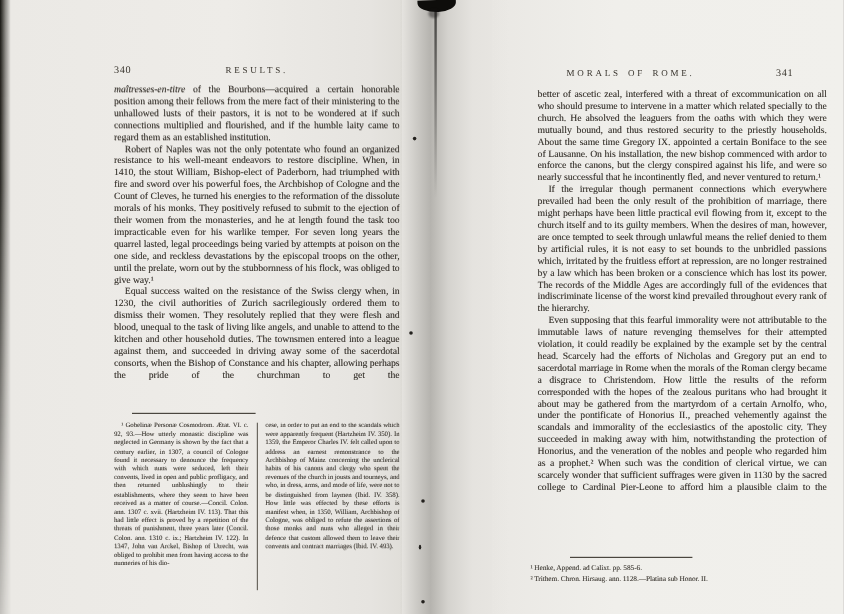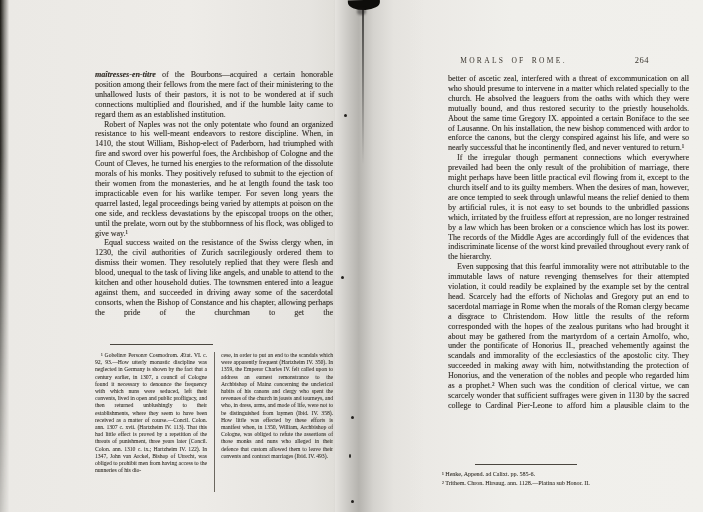--- a/index.html
+++ b/index.html
@@ -35,21 +35,21 @@
   .pg-head{position:absolute;height:12px;color:#3a362f;}
   .pg-num{font-size:8.5px;letter-spacing:0.5px;}
   .running{font-size:7.5px;letter-spacing:2.3px;word-spacing:2px;}
 
   .body-block{position:absolute;overflow:hidden;color:#37332d;
     font-size:8px;line-height:9.9px;text-align:justify;
     text-shadow:0.2px 0.2px 0.3px rgba(58,52,46,0.45);}
   .body-block p{margin:0;text-indent:9px;}
   .body-block p.noindent{text-indent:0;}
   .body-block p.cont{text-align-last:justify;}
-  .it{font-style:italic;font-weight:bold;}
+  .it{font-style:italic;}
 
   .fn-rule{position:absolute;height:1px;background:#4a463f;}
   .fn-cols{position:absolute;display:flex;overflow:hidden;color:#3b3731;
     font-size:5.6px;line-height:7.2px;text-align:justify;
     text-shadow:0.2px 0.2px 0.3px rgba(58,52,46,0.4);}
   .fn-col{width:112px;overflow:hidden;}
   .fn-col.first{text-indent:6px;}
   .fn-divider{width:1px;background:#6b675f;margin:0 6px 0 7px;}
   .fn-lines{position:absolute;color:#3b3731;font-size:6px;line-height:9px;
     text-shadow:0.2px 0.2px 0.3px rgba(58,52,46,0.4);}
@@ -67,38 +67,42 @@
   <div class="edge-strip"></div>
   <div class="notch"></div>
   <div class="notch-tail"></div>
 
   <div class="speck" style="left:344px;top:114px;"></div>
   <div class="speck" style="left:341px;top:276px;"></div>
   <div class="speck" style="left:351px;top:416px;"></div>
   <div class="speck" style="left:349px;top:454px;width:2px;height:4px;"></div>
   <div class="speck" style="left:351px;top:500px;"></div>
 
+  <div class="pg-head" style="left:95px;top:53px;width:238px;">
+    <span class="pg-num" style="position:absolute;left:0;top:0;">340</span>
+    <span class="running" style="position:absolute;left:0;right:0;top:1px;text-align:center;">RESULTS.</span>
+  </div>
 
   <div class="body-block" style="left:95px;top:70px;width:238px;height:270px;">
     <p class="noindent"><span class="it">maîtresses-en-titre</span><span> of the Bourbons—acquired a certain honorable position among their fellows from the mere fact of their ministering to the unhallowed lusts of their pastors, it is not to be wondered at if such connections multiplied and flourished, and if the humble laity came to regard them as an established institution.</span></p>
     <p><span>Robert of Naples was not the only potentate who found an organized resistance to his well-meant endeavors to restore discipline. When, in 1410, the stout William, Bishop-elect of Paderborn, had triumphed with fire and sword over his powerful foes, the Archbishop of Cologne and the Count of Cleves, he turned his energies to the reformation of the dissolute morals of his monks. They positively refused to submit to the ejection of their women from the monasteries, and he at length found the task too impracticable even for his warlike temper. For seven long years the quarrel lasted, legal proceedings being varied by attempts at poison on the one side, and reckless devastations by the episcopal troops on the other, until the prelate, worn out by the stubbornness of his flock, was obliged to give way.¹</span></p>
     <p class="cont"><span>Equal success waited on the resistance of the Swiss clergy when, in 1230, the civil authorities of Zurich sacrilegiously ordered them to dismiss their women. They resolutely replied that they were flesh and blood, unequal to the task of living like angels, and unable to attend to the kitchen and other household duties. The townsmen entered into a league against them, and succeeded in driving away some of the sacerdotal consorts, when the Bishop of Constance and his chapter, allowing perhaps the pride of the churchman to get the</span></p>
   </div>
 
   <div class="fn-rule" style="left:110px;top:344px;width:103px;"></div>
 
   <div class="fn-cols" style="left:95px;top:352px;width:238px;height:140px;">
     <div class="fn-col first">¹ Gobelinæ Personæ Cosmodrom. Ætat. VI. c. 92, 93.—How utterly monastic discipline was neglected in Germany is shown by the fact that a century earlier, in 1307, a council of Cologne found it necessary to denounce the frequency with which nuns were seduced, left their convents, lived in open and public profligacy, and then returned unblushingly to their establishments, where they seem to have been received as a matter of course.—Concil. Colon. ann. 1307 c. xvii. (Hartzheim IV. 113). That this had little effect is proved by a repetition of the threats of punishment, three years later (Concil. Colon. ann. 1310 c. ix.; Hartzheim IV. 122). In 1347, John van Arckel, Bishop of Utrecht, was obliged to prohibit men from having access to the nunneries of his dio-</div>
     <div class="fn-divider"></div>
     <div class="fn-col">cese, in order to put an end to the scandals which were apparently frequent (Hartzheim IV. 350). In 1359, the Emperor Charles IV. felt called upon to address an earnest remonstrance to the Archbishop of Mainz concerning the unclerical habits of his canons and clergy who spent the revenues of the church in jousts and tourneys, and who, in dress, arms, and mode of life, were not to be distinguished from laymen (Ibid. IV. 358). How little was effected by these efforts is manifest when, in 1350, William, Archbishop of Cologne, was obliged to refute the assertions of those monks and nuns who alleged in their defence that custom allowed them to leave their convents and contract marriages (Ibid. IV. 493).</div>
   </div>
 
-  <div class="pg-head" style="left:408px;top:55px;width:241px;">
+  <div class="pg-head" style="left:420px;top:55px;width:241px;">
     <span class="running" style="position:absolute;left:0;right:30px;top:1px;text-align:center;">MORALS OF ROME.</span>
-    <span class="pg-num" style="position:absolute;right:0;top:0;">264</span>
+    <span class="pg-num" style="position:absolute;right:0;top:0;">341</span>
   </div>
 
   <div class="body-block" style="left:420px;top:74px;width:241px;height:382px;margin-left:28px;">
     <p class="noindent"><span>better of ascetic zeal, interfered with a threat of excommunication on all who should presume to intervene in a matter which related specially to the church. He absolved the leaguers from the oaths with which they were mutually bound, and thus restored security to the priestly households. About the same time Gregory IX. appointed a certain Boniface to the see of Lausanne. On his installation, the new bishop commenced with ardor to enforce the canons, but the clergy conspired against his life, and were so nearly successful that he incontinently fled, and never ventured to return.¹</span></p>
     <p><span>If the irregular though permanent connections which everywhere prevailed had been the only result of the prohibition of marriage, there might perhaps have been little practical evil flowing from it, except to the church itself and to its guilty members. When the desires of man, however, are once tempted to seek through unlawful means the relief denied to them by artificial rules, it is not easy to set bounds to the unbridled passions which, irritated by the fruitless effort at repression, are no longer restrained by a law which has been broken or a conscience which has lost its power. The records of the Middle Ages are accordingly full of the evidences that indiscriminate license of the worst kind prevailed throughout every rank of the hierarchy.</span></p>
     <p class="cont"><span>Even supposing that this fearful immorality were not attributable to the immutable laws of nature revenging themselves for their attempted violation, it could readily be explained by the example set by the central head. Scarcely had the efforts of Nicholas and Gregory put an end to sacerdotal marriage in Rome when the morals of the Roman clergy became a disgrace to Christendom. How little the results of the reform corresponded with the hopes of the zealous puritans who had brought it about may be gathered from the martyrdom of a certain Arnolfo, who, under the pontificate of Honorius II., preached vehemently against the scandals and immorality of the ecclesiastics of the apostolic city. They succeeded in making away with him, notwithstanding the protection of Honorius, and the veneration of the nobles and people who regarded him as a prophet.² When such was the condition of clerical virtue, we can scarcely wonder that sufficient suffrages were given in 1130 by the sacred college to Cardinal Pier-Leone to afford him a plausible claim to the</span></p>
   </div>
 
   <div class="fn-rule" style="left:475px;top:464px;width:102px;"></div>
 

